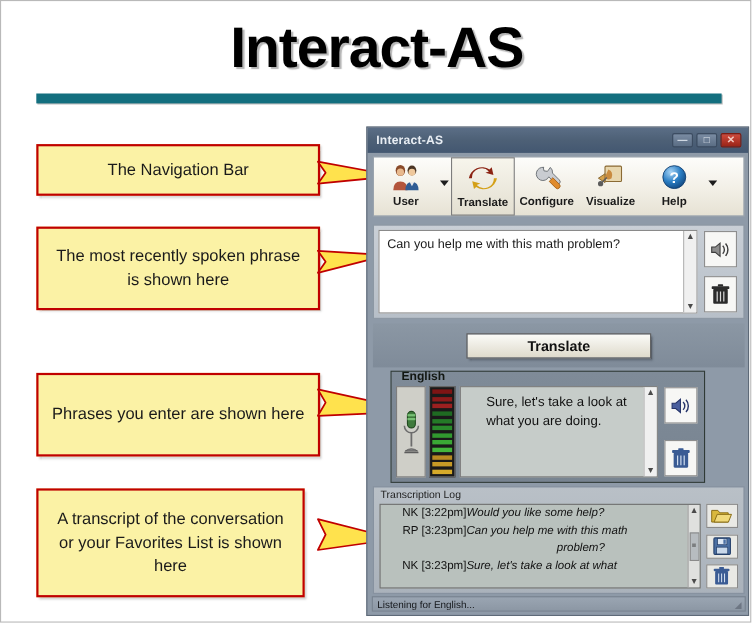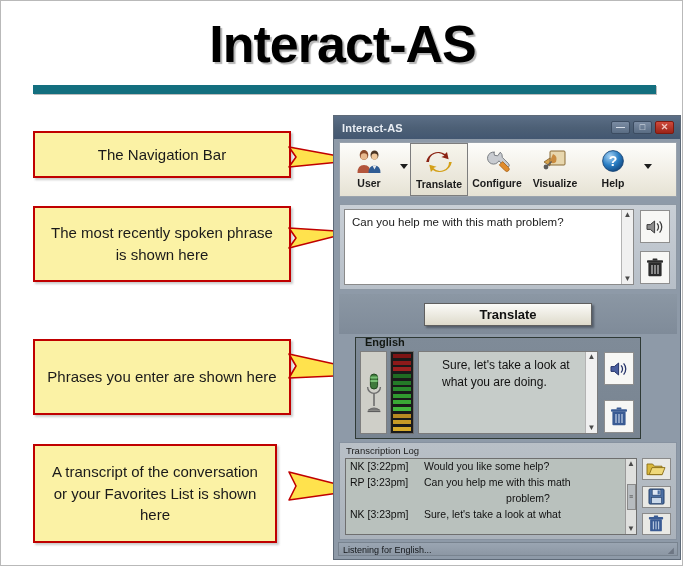--- a/index.html
+++ b/index.html
@@ -214,22 +214,22 @@
     display:flex;align-items:stretch;
   }
   .log-box{
     flex:1;background:#b9c1bd;border:1px solid #6f6f6f;
     box-sizing:border-box;position:relative;overflow:hidden;
   }
   .log-row{
     display:flex;font-size:10.5px;color:#111;
     padding:1px 4px;line-height:1.32;
   }
-  .log-who{width:74px;flex-shrink:0;}
-  .log-msg{flex:1;}
+  .log-who{width:74px;flex-shrink:0;text-align:right;}
+  .log-msg{flex:1;font-style:italic;}
   .log-msg.cont{text-align:center;}
   .log-scroll{
     position:absolute;right:0;top:0;width:11px;height:100%;
     background:#dfe0de;border-left:1px solid #9a9a9a;
     display:flex;flex-direction:column;align-items:center;
     justify-content:space-between;box-sizing:border-box;
   }
   .log-thumb{width:9px;height:26px;background:#b7bcc0;border:1px solid #8a8a8a;
     box-sizing:border-box;display:flex;align-items:center;justify-content:center;
     font-size:7px;color:#444;}

